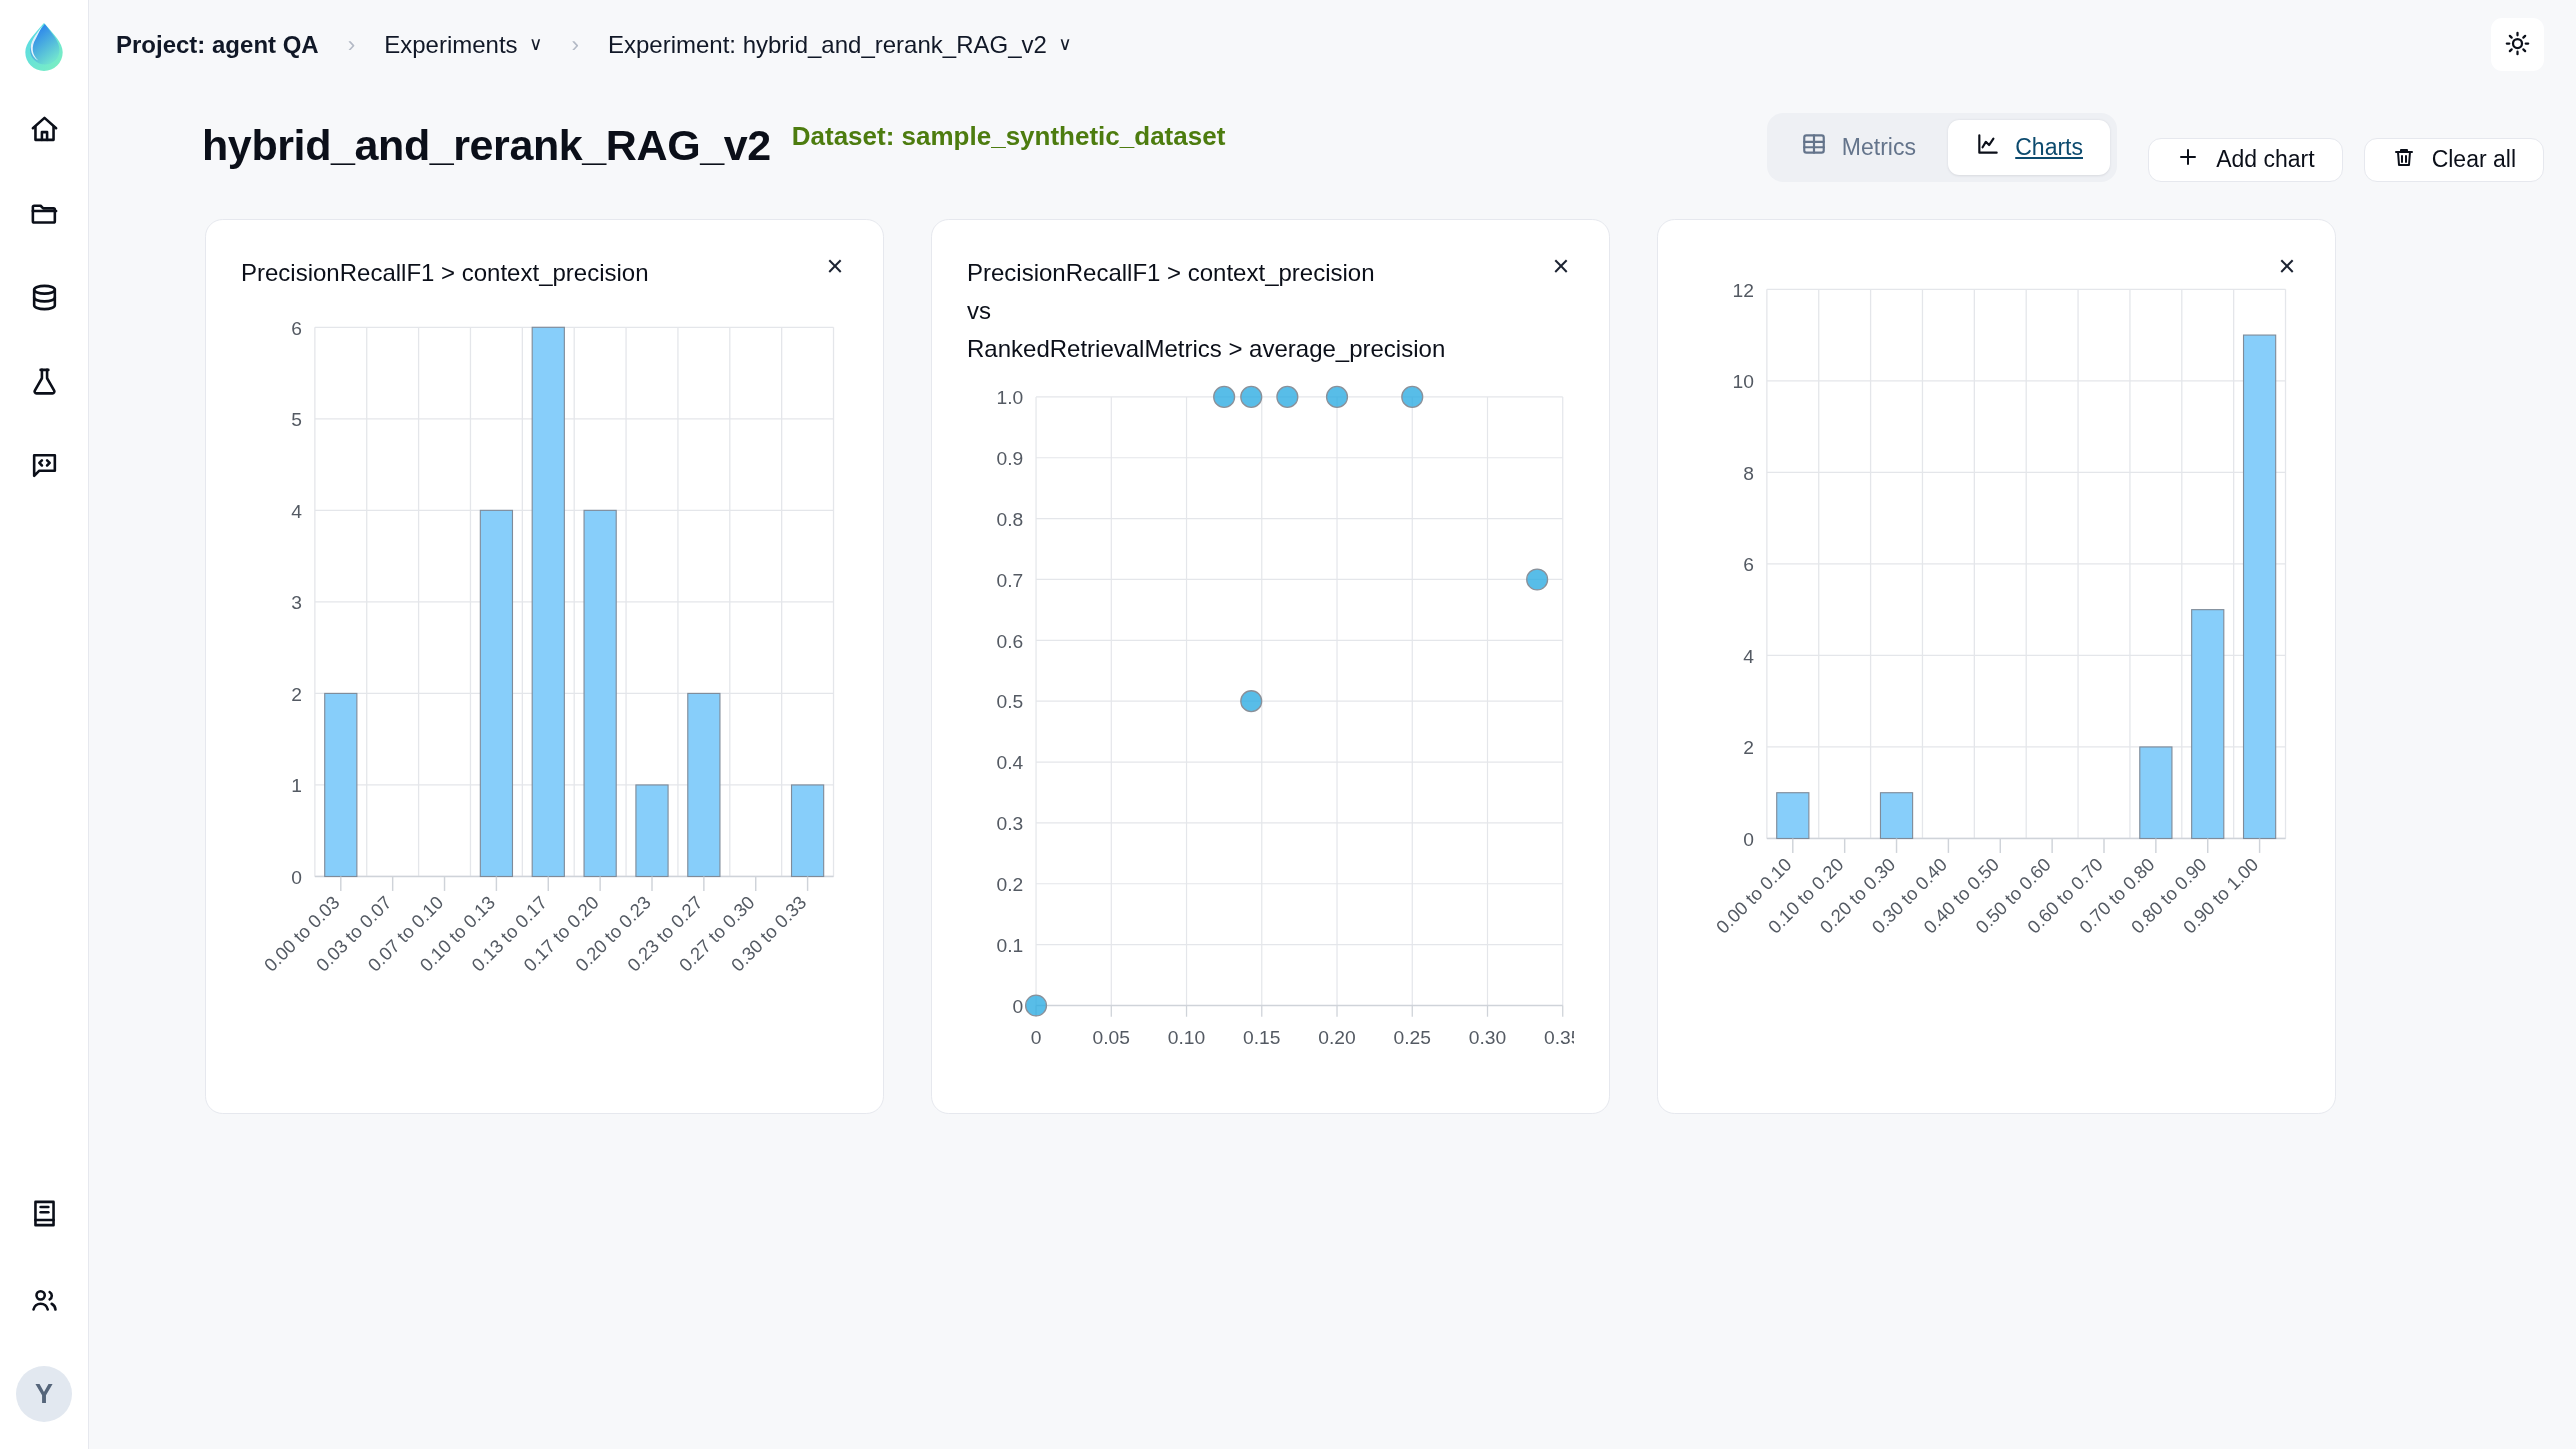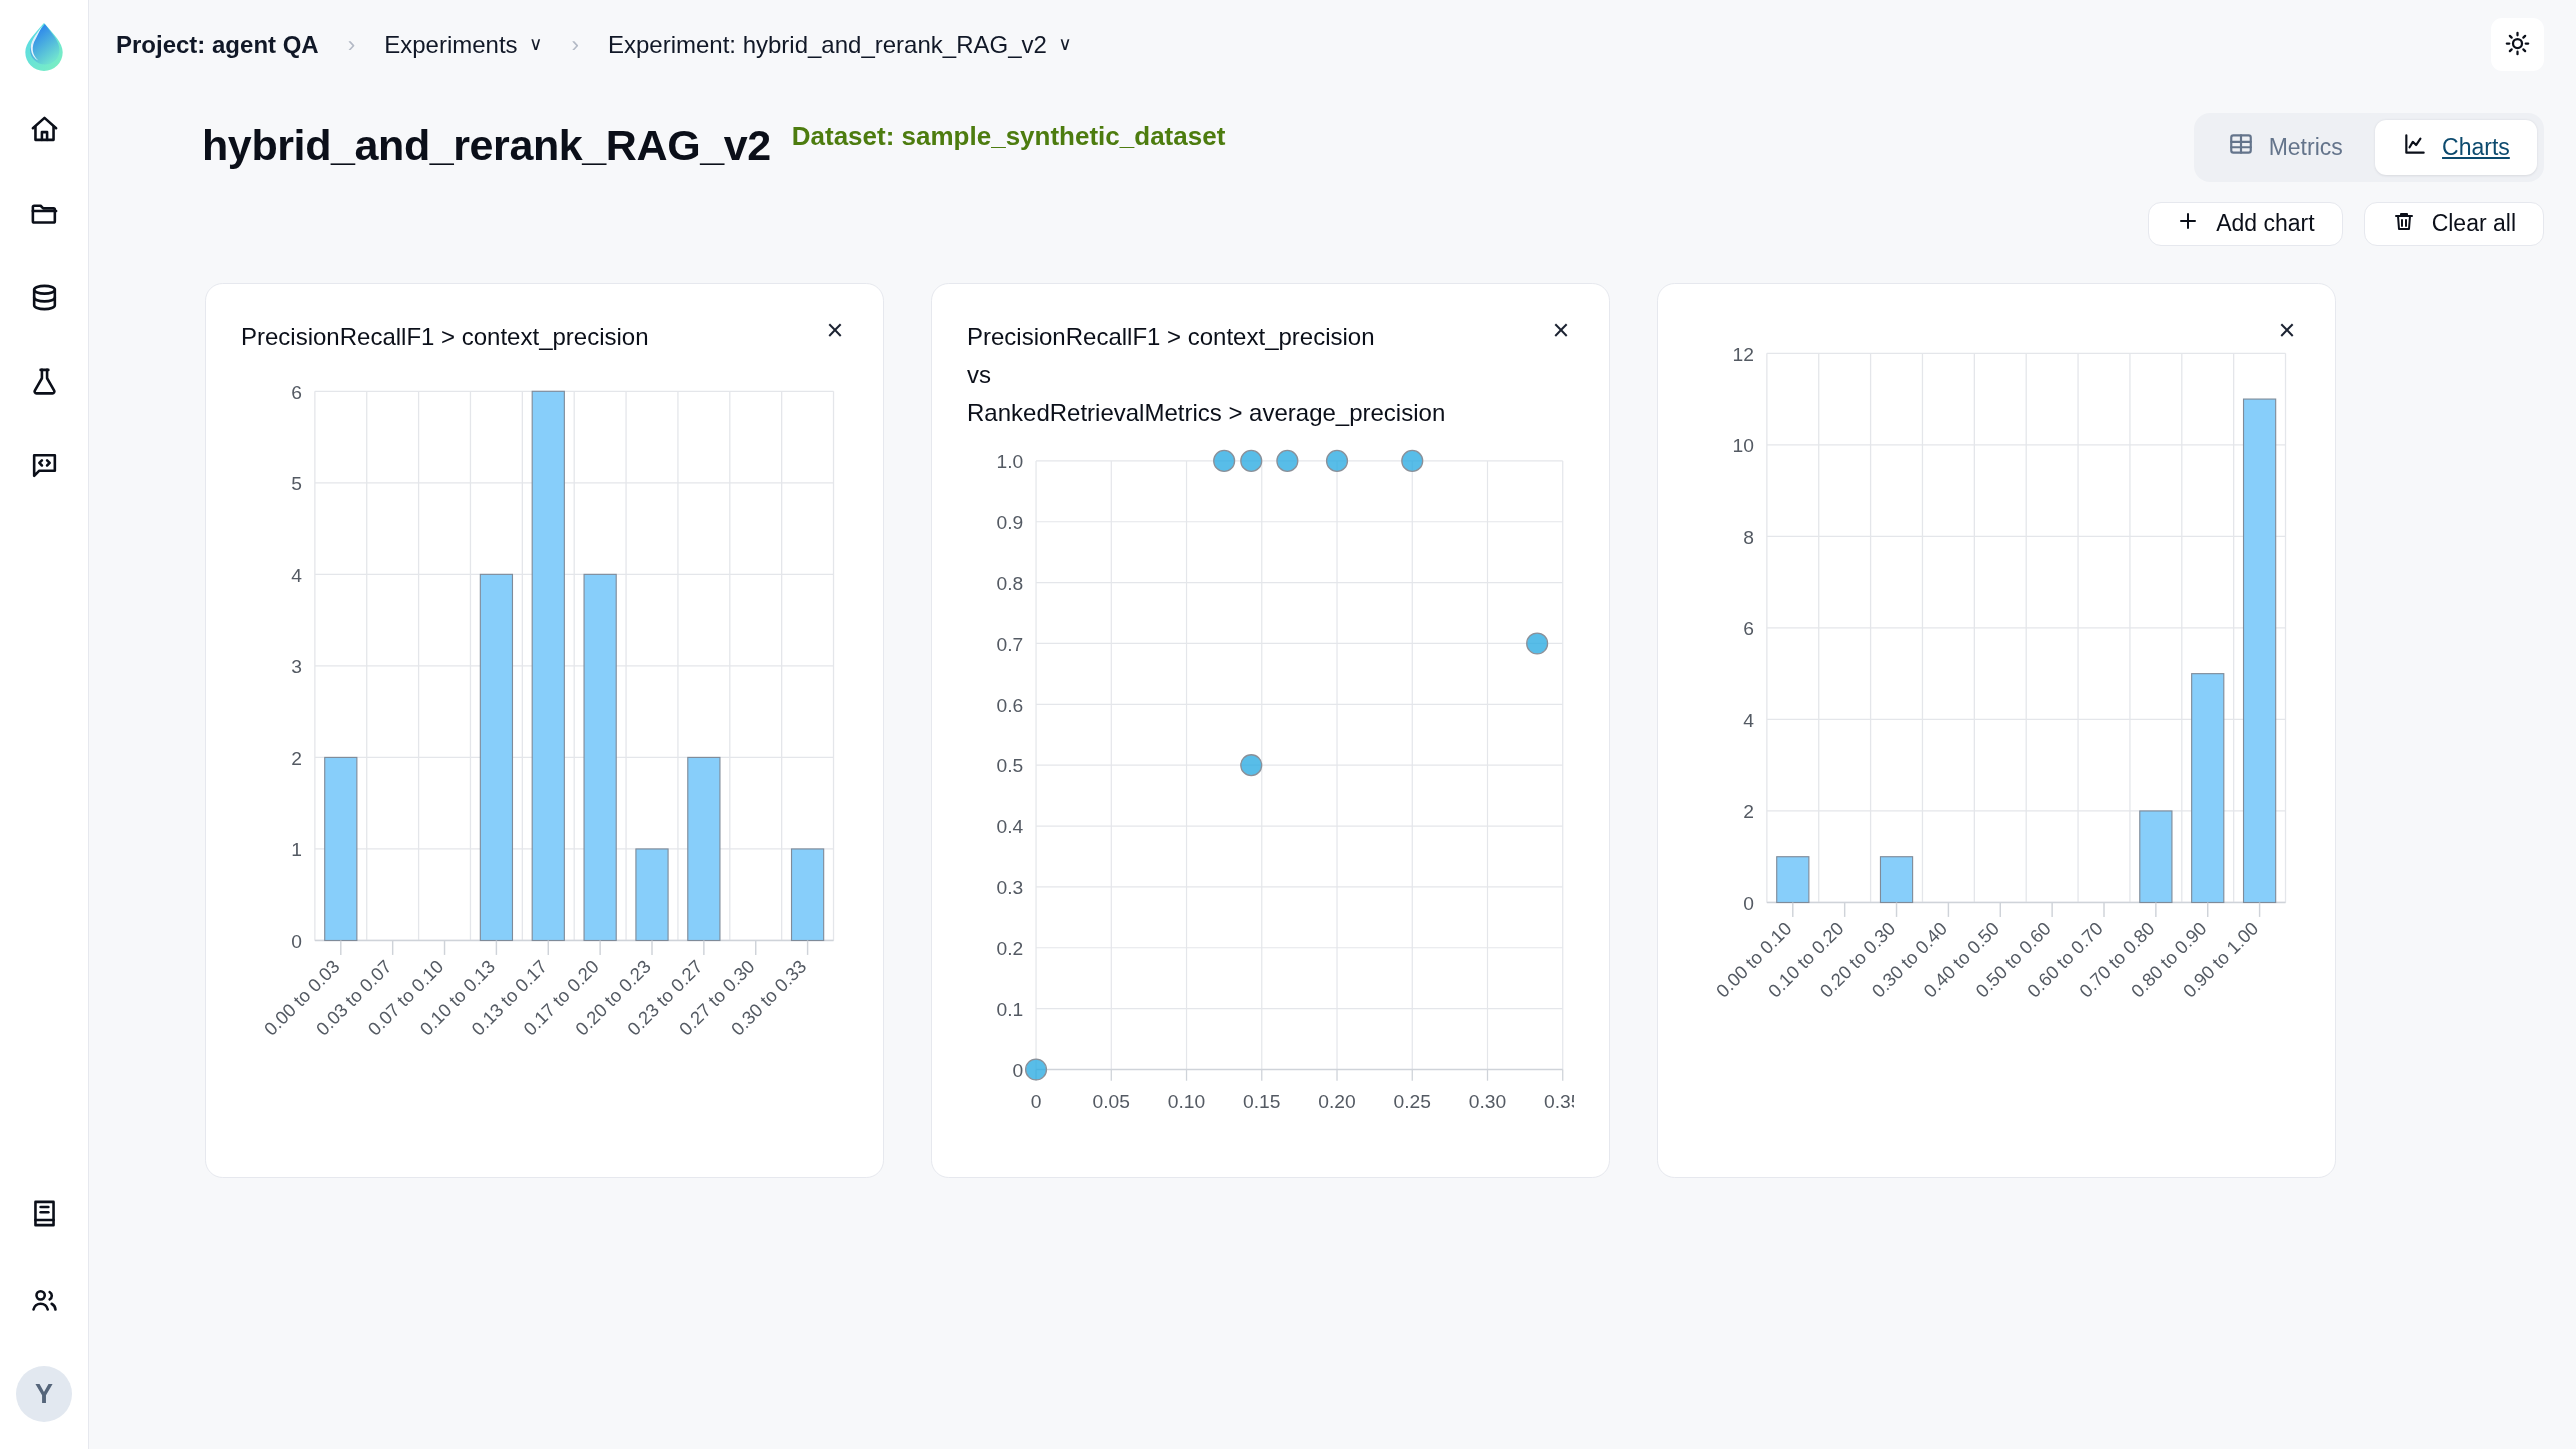--- a/index.html
+++ b/index.html
@@ -61,21 +61,21 @@
   }
 
   
   .title-row {
     display: flex; align-items: flex-start;
     padding: 24px 32px 0 113px;
   }
   .title-left { display: flex; align-items: flex-start; gap: 21px; padding-top: 8px; }
   .page-title { font-size: 43px; font-weight: 700; color: #0b0f19; letter-spacing: -0.4px; }
   .dataset-label { font-size: 26px; font-weight: 700; color: #4d7c0f; }
-  .title-right { margin-left: auto; display: flex; flex-direction: column; align-items: flex-end; gap: 20px; }
+  .title-right { margin-left: auto; display: flex; align-items: flex-end; gap: 31px; }
 
   
   .seg {
     display: flex; align-items: center; gap: 4.8px;
     background: #eef0f4; border-radius: 16px; padding: 7.2px;
   }
   .seg-btn {
     display: flex; align-items: center; gap: 14.5px;
     padding: 11.3px 27px; border-radius: 11.3px;
     font-size: 23px; color: #64748b; background: transparent;

